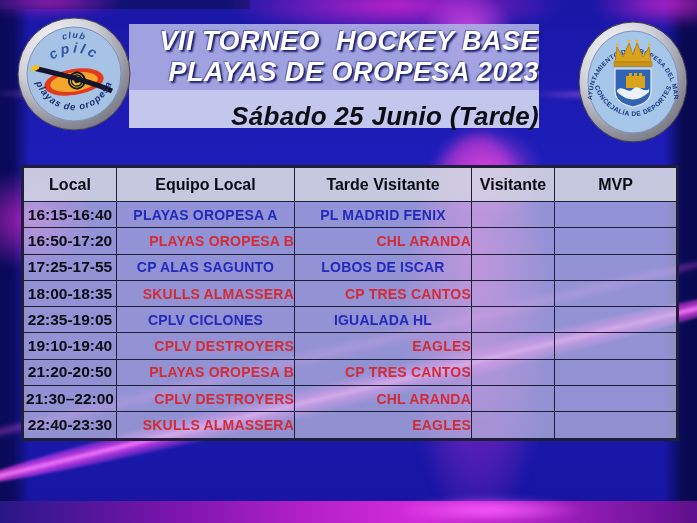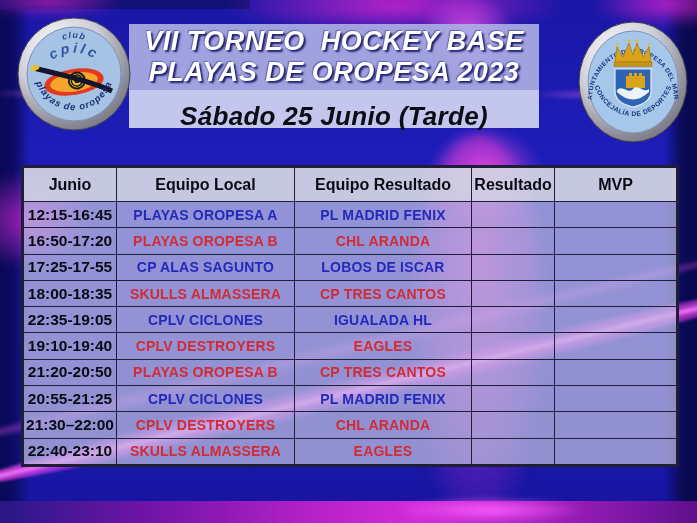--- a/index.html
+++ b/index.html
@@ -32,42 +32,42 @@
     filter:blur(2px); border-radius:50%;}
   .bottom-band{left:0; top:501px; width:697px; height:22px;
     background:linear-gradient(90deg, #2a1888 0%, #7a14a8 22%, #c422cc 45%, #e22ede 60%, #b020c2 78%, #661090 100%); opacity:.92;}
   .bottom-glow{left:395px; top:497px; width:190px; height:26px; border-radius:50%;
     background:radial-gradient(closest-side, rgba(255,95,255,.95), transparent); filter:blur(3px);}
   .top-strip{left:0; top:0; width:250px; height:9px; background:#10106a; opacity:.85;}
 
   .content{position:absolute; z-index:5;}
 
   
-  .banner{left:129px; top:24px; width:410px; height:104px; text-align:center;}
+  .banner{left:129px; top:24px; width:410px; height:104px; text-align:right;}
   .banner-top{height:66px; background:rgba(171,174,228,.92); display:flex; flex-direction:column; justify-content:center;}
   .banner-sub{height:38px; background:rgba(206,209,240,.94); display:flex; align-items:center; justify-content:center;}
   .t-line{font-size:27px; line-height:31px; font-weight:bold; font-style:italic; color:#ffffff;
     white-space:pre; letter-spacing:.5px; text-shadow:2px 2px 2px rgba(15,15,95,.9), -1px -1px 1px rgba(15,15,95,.4);}
   .sub-line{width:100%; font-size:26px; font-weight:bold; font-style:italic; color:#0c0c14; white-space:pre; letter-spacing:.3px;margin-top:14px;}
 
   
   .logo-left{left:16px; top:16px; width:116px; height:116px;}
   .logo-right{left:577px; top:20px; width:112px; height:124px;}
 
   
   .schedule{left:21px; top:165px;}
   table.sched{border-collapse:collapse; table-layout:fixed; width:655px;}
   table.sched, table.sched th, table.sched td{border:1.6px solid #1e1e36;}
   table.sched{border-width:3px;}
   table.sched th{height:33px; background:rgba(209,211,226,.94); color:#0a0a14; font-size:16px; font-weight:bold; padding:0;}
   table.sched td{height:25.3px; padding:0; text-align:center; overflow:hidden; background:rgba(197,197,227,.70);}
   td.c-hora{background:rgba(233,233,244,.96); color:#0a0a14; font-size:15.5px; font-weight:bold;}
   td.c-team{font-size:14px; font-weight:bold; letter-spacing:.2px;}
   tr.row-blue td.c-team{color:#2329bb;}
-  tr.row-red  td.c-team{color:#d32b35;}
+  tr.row-red  td.c-team{color:#d32b35;text-align:right;}
 </style>
 </head>
 <body>
 
 <div class="poster">
 
   <div class="fx top-strip"></div>
   <div class="fx blob blob-top0"></div>
   <div class="fx blob blob-top1"></div>
   <div class="fx blob blob-top2"></div>
@@ -168,30 +168,30 @@
     <table class="sched">
       <colgroup>
         <col style="width:94px">
           <col style="width:178px">
           <col style="width:177px">
           <col style="width:83px">
           <col style="width:123px">
       </colgroup>
       <thead>
         <tr>
-          <th>Junio</th>
+          <th>Local</th>
           <th>Equipo Local</th>
-          <th>Equipo Resultado</th>
-          <th>Resultado</th>
+          <th>Tarde Visitante</th>
+          <th>Visitante</th>
           <th>MVP</th>
         </tr>
       </thead>
       <tbody>
         <tr class="row-blue">
-          <td class="c-hora">12:15-16:45</td>
+          <td class="c-hora">16:15-16:40</td>
           <td class="c-team">PLAYAS OROPESA A</td>
           <td class="c-team">PL MADRID FENIX</td>
           <td class="c-empty"></td>
           <td class="c-empty"></td>
         </tr>
         <tr class="row-red">
           <td class="c-hora">16:50-17:20</td>
           <td class="c-team">PLAYAS OROPESA B</td>
           <td class="c-team">CHL ARANDA</td>
           <td class="c-empty"></td>
@@ -225,36 +225,29 @@
           <td class="c-empty"></td>
           <td class="c-empty"></td>
         </tr>
         <tr class="row-red">
           <td class="c-hora">21:20-20:50</td>
           <td class="c-team">PLAYAS OROPESA B</td>
           <td class="c-team">CP TRES CANTOS</td>
           <td class="c-empty"></td>
           <td class="c-empty"></td>
         </tr>
-        <tr class="row-blue">
-          <td class="c-hora">20:55-21:25</td>
-          <td class="c-team">CPLV CICLONES</td>
-          <td class="c-team">PL MADRID FENIX</td>
-          <td class="c-empty"></td>
-          <td class="c-empty"></td>
-        </tr>
         <tr class="row-red">
           <td class="c-hora">21:30–22:00</td>
           <td class="c-team">CPLV DESTROYERS</td>
           <td class="c-team">CHL ARANDA</td>
           <td class="c-empty"></td>
           <td class="c-empty"></td>
         </tr>
         <tr class="row-red">
-          <td class="c-hora">22:40-23:10</td>
+          <td class="c-hora">22:40-23:30</td>
           <td class="c-team">SKULLS ALMASSERA</td>
           <td class="c-team">EAGLES</td>
           <td class="c-empty"></td>
           <td class="c-empty"></td>
         </tr>
       </tbody>
     </table>
   </div>
 
 </div>

